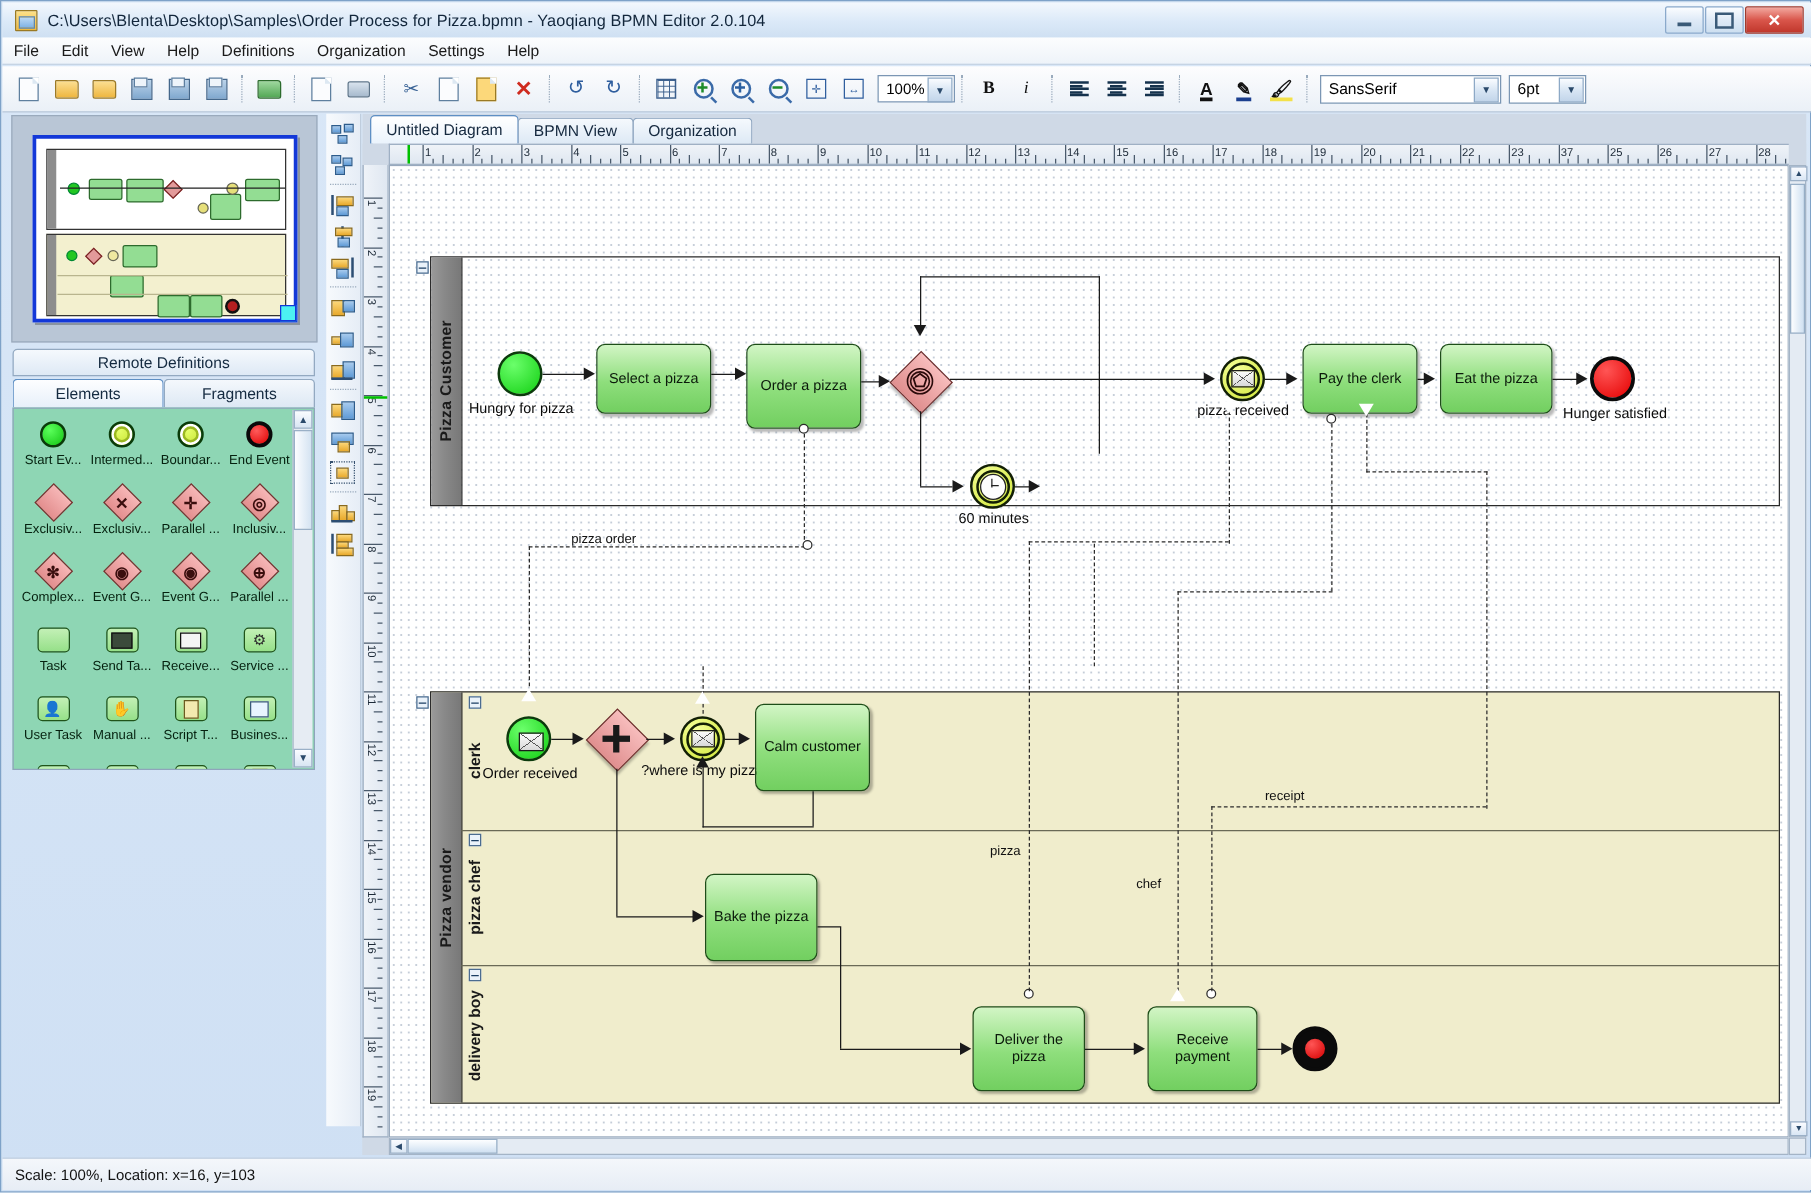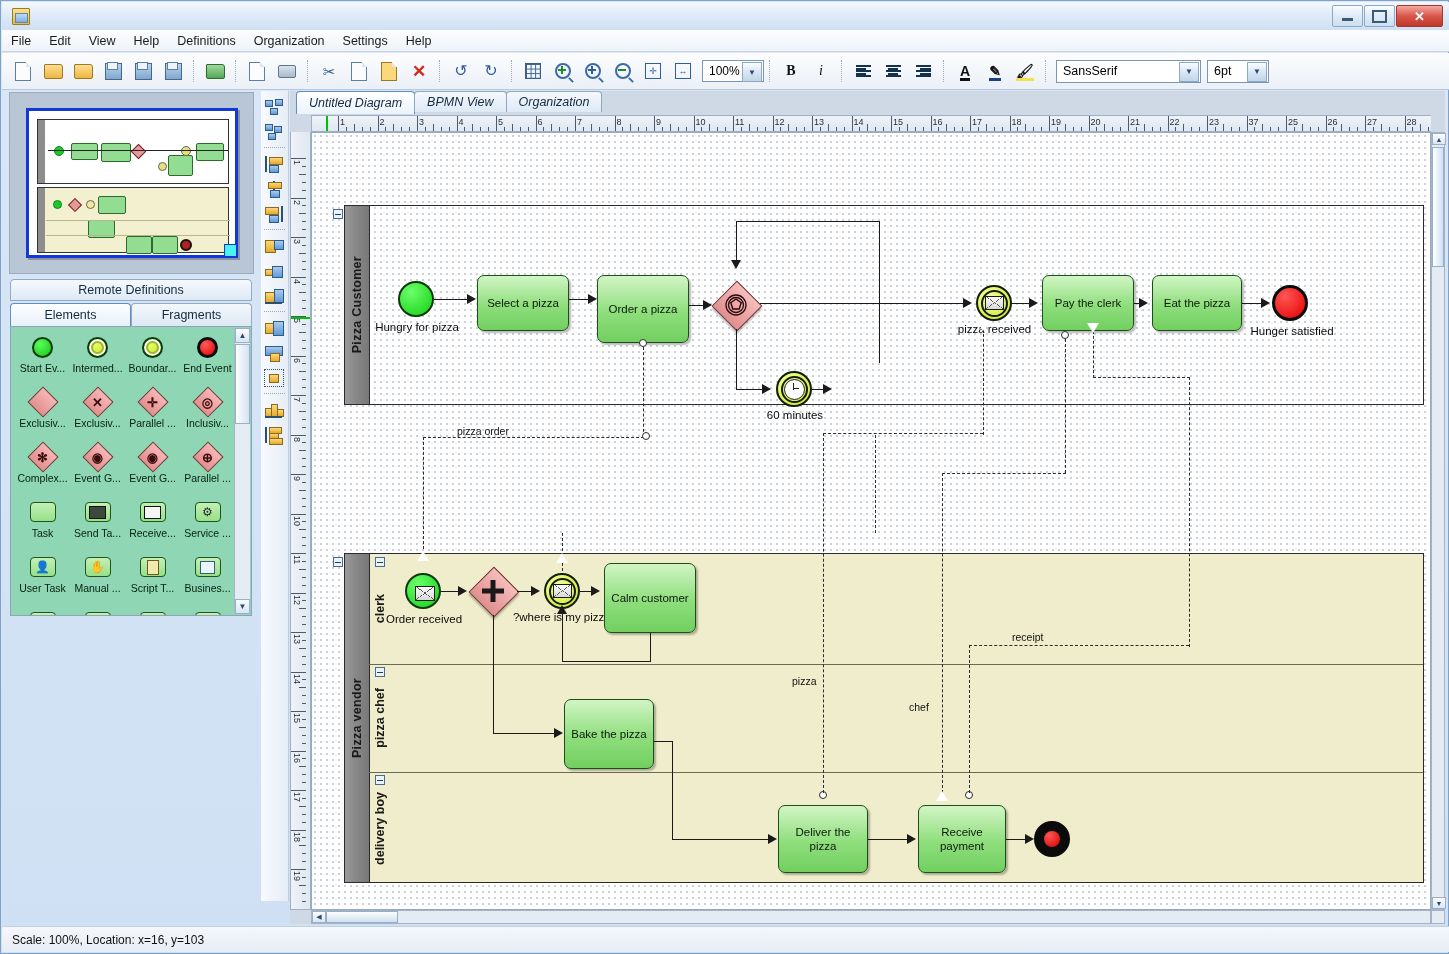--- a/index.html
+++ b/index.html
@@ -184,21 +184,21 @@
   }
   .vt-btn{width:24px;height:24px;margin:1px 1px;display:flex;align-items:center;justify-content:center;position:relative;}
   .vt-sep{height:1px;margin:3px 3px;border-top:1px dotted #9aabbd;}
   .vi{width:18px;height:16px;position:relative;}
   .vi .ob{position:absolute;background:linear-gradient(#fcd87a,#e8a92c);border:1px solid #8a6a1c;}
   .vi .bb{position:absolute;background:linear-gradient(#a8cbee,#5e9ad6);border:1px solid #2d5c8c;}
   .vi .ln{position:absolute;background:#2d4e73;}
 
   
   #canvasarea{position:absolute;left:289px;top:90px;right:3px;bottom:29px;background:#cfd9e6;}
-  #tabstrip{position:absolute;left:0;top:0;height:24px;left:6px;display:flex;align-items:flex-start;font-style:italic;}
+  #tabstrip{position:absolute;left:0;top:0;height:24px;left:6px;display:flex;align-items:flex-end;}
   .dtab{
     height:21px;padding:0 12px;display:flex;align-items:center;font-size:12.5px;
     border:1px solid #8fa6c0;border-bottom:none;border-radius:4px 4px 0 0;box-sizing:border-box;
     background:linear-gradient(#f5f9fd,#dde9f5);color:#15293f;margin-right:-1px;
   }
   .dtab.active{background:linear-gradient(#ffffff,#eaf3fc);border-color:#5e8fc4;height:23px;}
   #rulerbox{position:absolute;left:0;top:24px;right:0;bottom:0;background:#cfd9e6;}
   #hruler{
     position:absolute;left:21px;top:0;right:14px;height:17px;
     background:linear-gradient(#eff3f8,#dfe7f1);border:1px solid #9fb0c4;border-right:none;box-sizing:border-box;
@@ -300,20 +300,21 @@
   .mf-end-up{position:absolute;width:0;height:0;border-style:solid;border-width:10px 6px 0 6px;border-color:#fff transparent transparent transparent;}
   .lane-sep{position:absolute;height:1px;background:#6a6a56;}
 </style>
 </head>
 <body>
 
 <div id="app">
 
   <div id="titlebar">
     <div id="title-icon"></div>
+    <div id="title-text">C:\Users\Blenta\Desktop\Samples\Order Process for Pizza.bpmn - Yaoqiang BPMN Editor 2.0.104</div>
     <div id="win-btns">
       <div class="wbtn">
           <span class="glyph-min"></span>
         </div>
       <div class="wbtn">
           <span class="glyph-max"></span>
         </div>
       <div class="wbtn close">
           <span>✕</span>
         </div>

